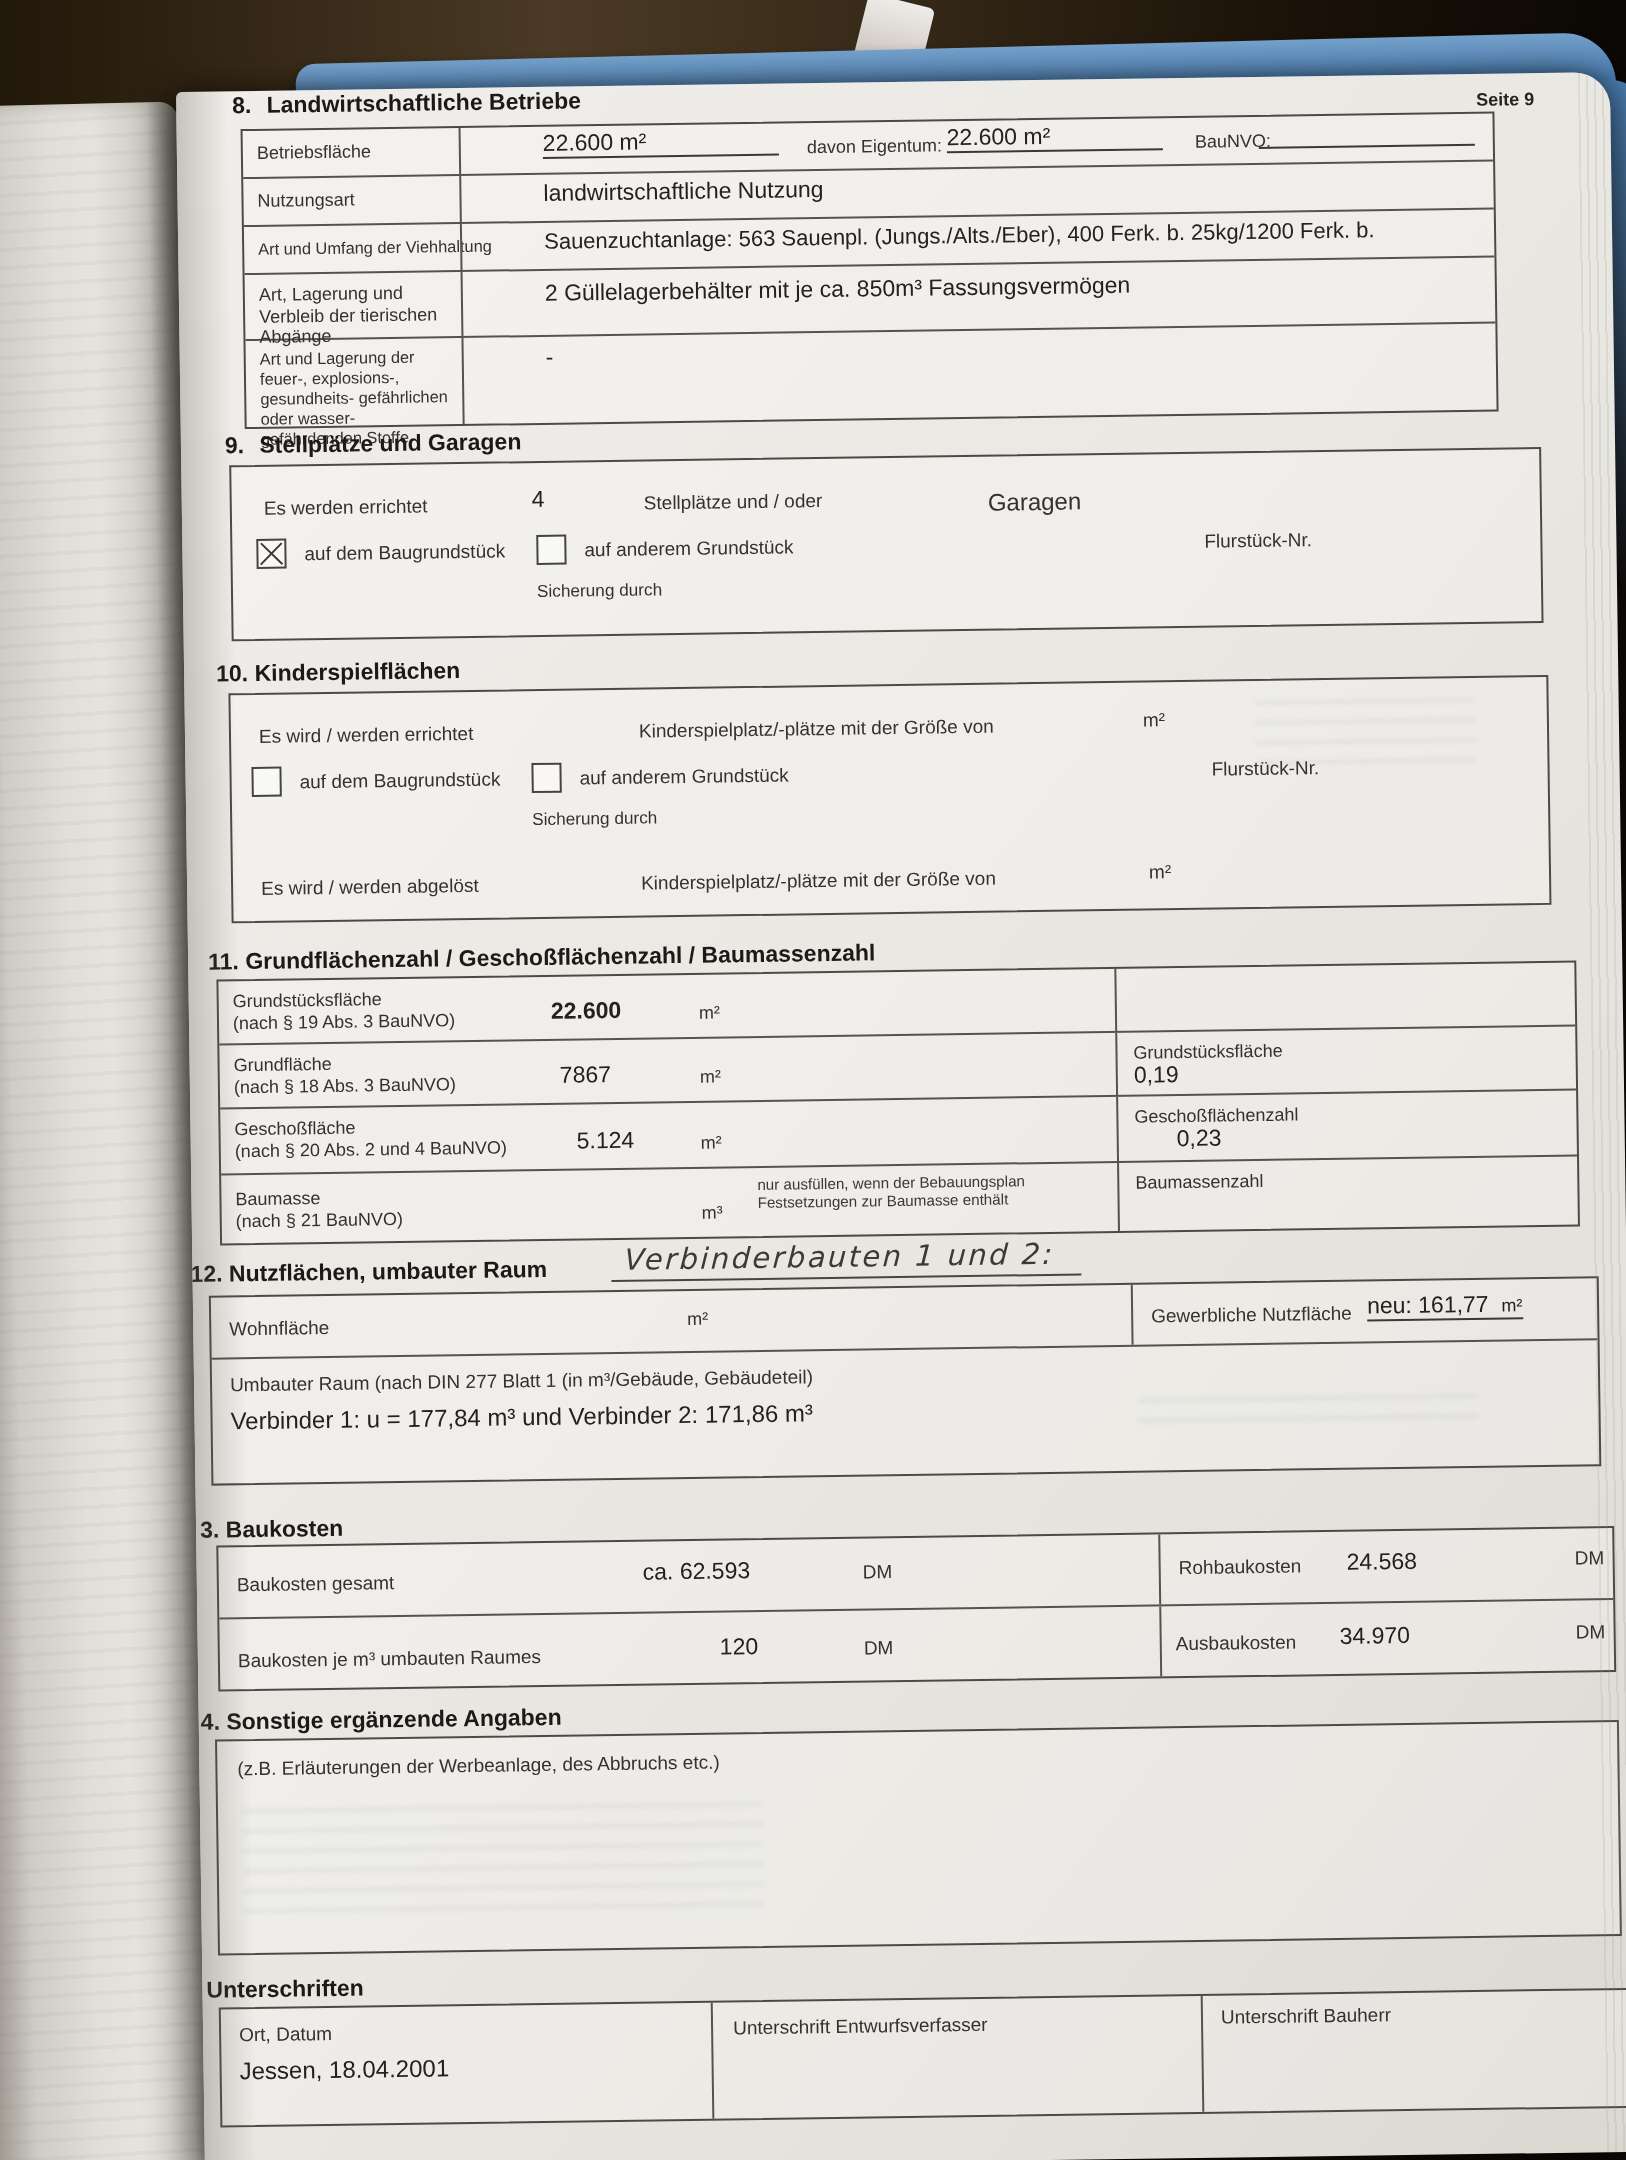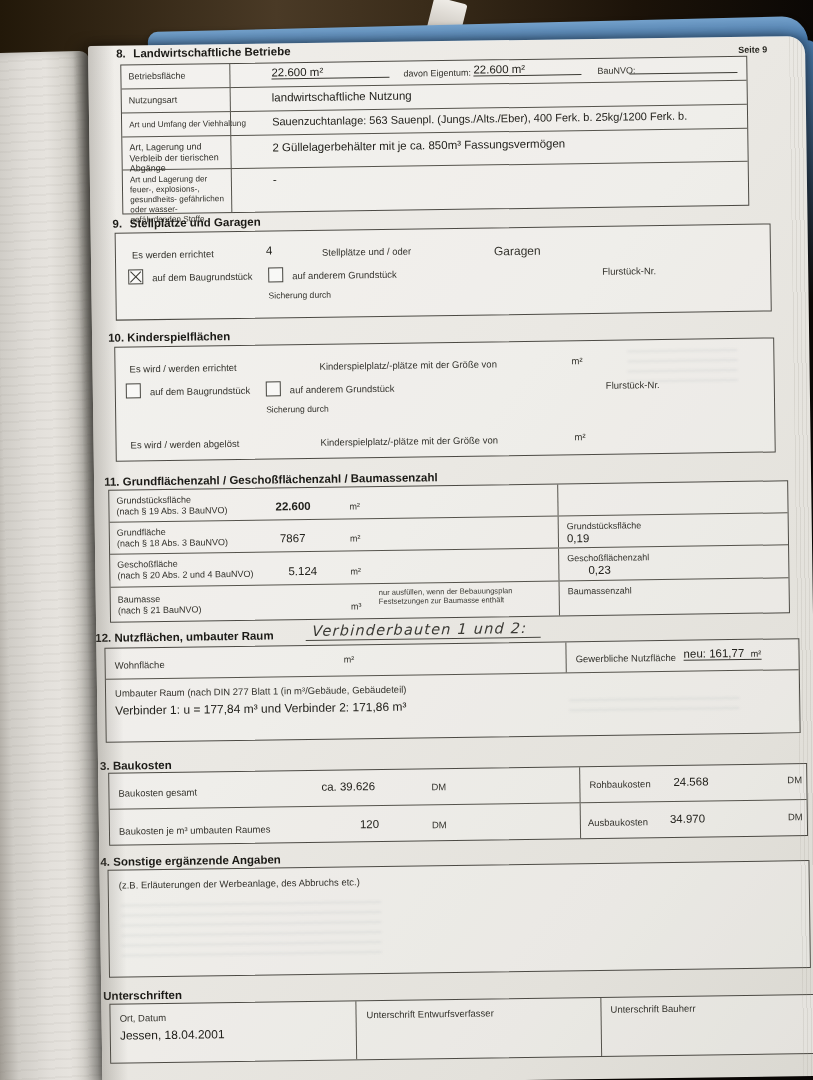--- a/index.html
+++ b/index.html
@@ -228,21 +228,21 @@
           <div class="ghost" style="right:60px;top:22px;width:170px;height:16px;"></div>
         </div>
       </div>
     </div>
 
     <div class="section" style="left:2px;top:714px;width:706px;">
       <div class="sec-head"><span class="num" style="min-width:8px;">3.</span> <span>Baukosten</span></div>
       <div class="tbl" style="position:absolute;left:8px;top:13px;width:697px;">
         <div class="row" style="height:35px;">
           <div class="lbl abs" style="left:9px;top:14px;font-size:9.5px;">Baukosten gesamt</div>
-          <div class="val abs" style="left:212px;top:10px;">ca. 39.626</div>
+          <div class="val abs" style="left:212px;top:10px;">ca. 62.593</div>
           <div class="lbl abs" style="left:322px;top:12px;font-size:9.5px;">DM</div>
           <div style="position:absolute;left:470px;top:0;bottom:0;border-left:1px solid #55534c;"></div>
           <div class="lbl abs" style="left:480px;top:12px;font-size:9.5px;">Rohbaukosten</div>
           <div class="val abs" style="left:564px;top:10px;">24.568</div>
           <div class="lbl abs" style="left:678px;top:10px;font-size:9.5px;">DM</div>
         </div>
         <div class="row" style="height:35px;">
           <div class="lbl abs" style="left:9px;top:16px;font-size:9.5px;">Baukosten je m³ umbauten Raumes</div>
           <div class="val abs" style="left:250px;top:12px;">120</div>
           <div class="lbl abs" style="left:322px;top:14px;font-size:9.5px;">DM</div>

